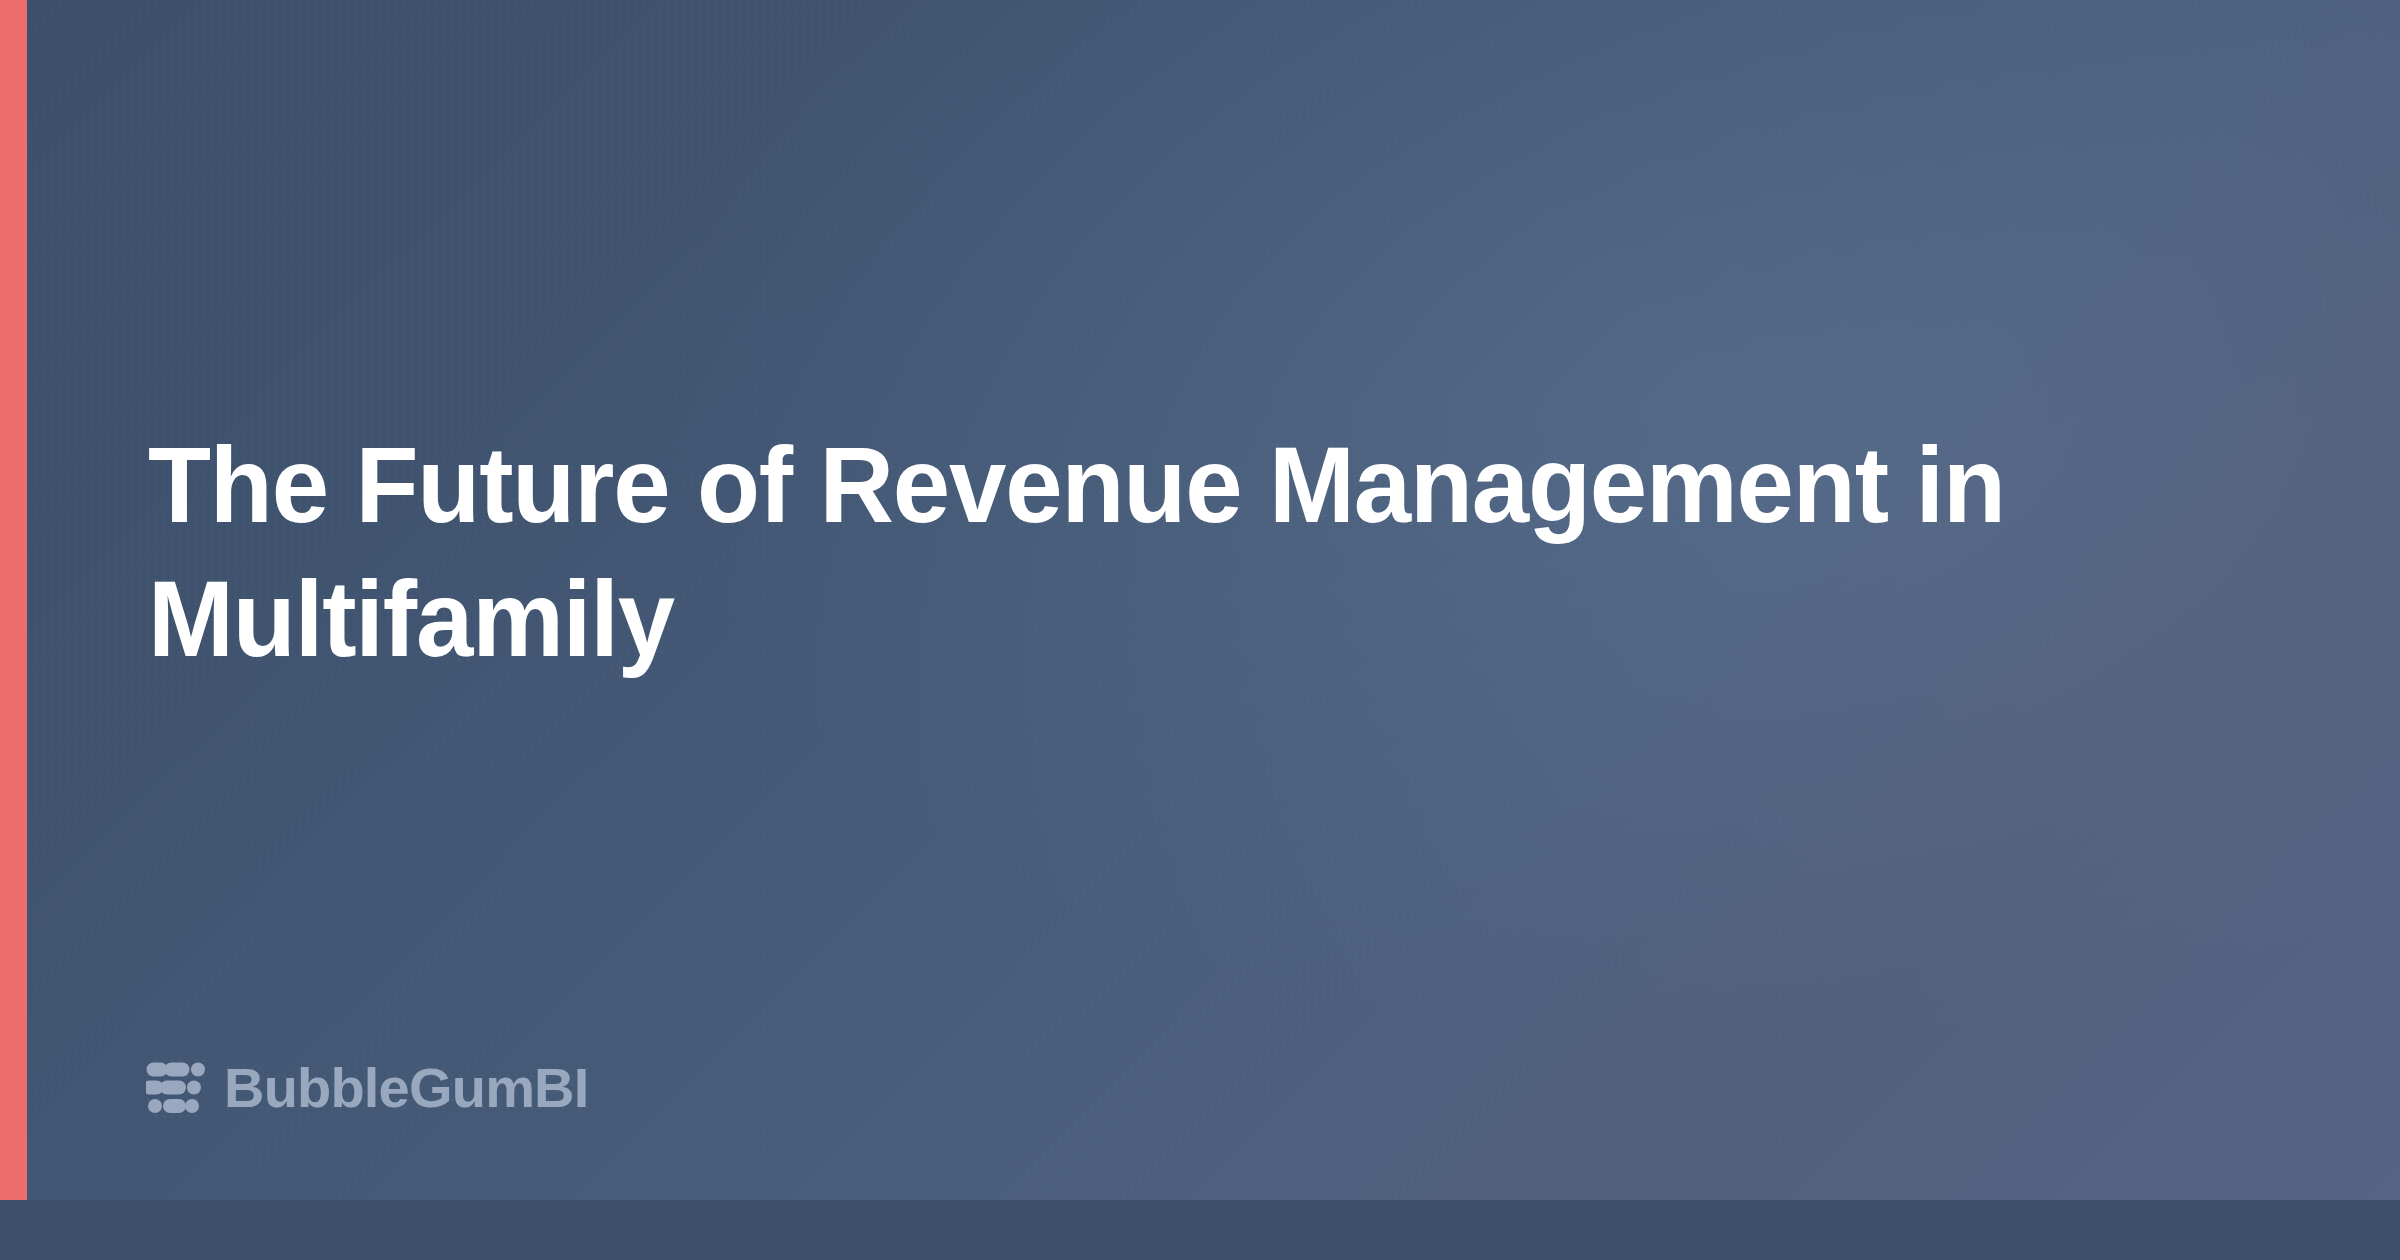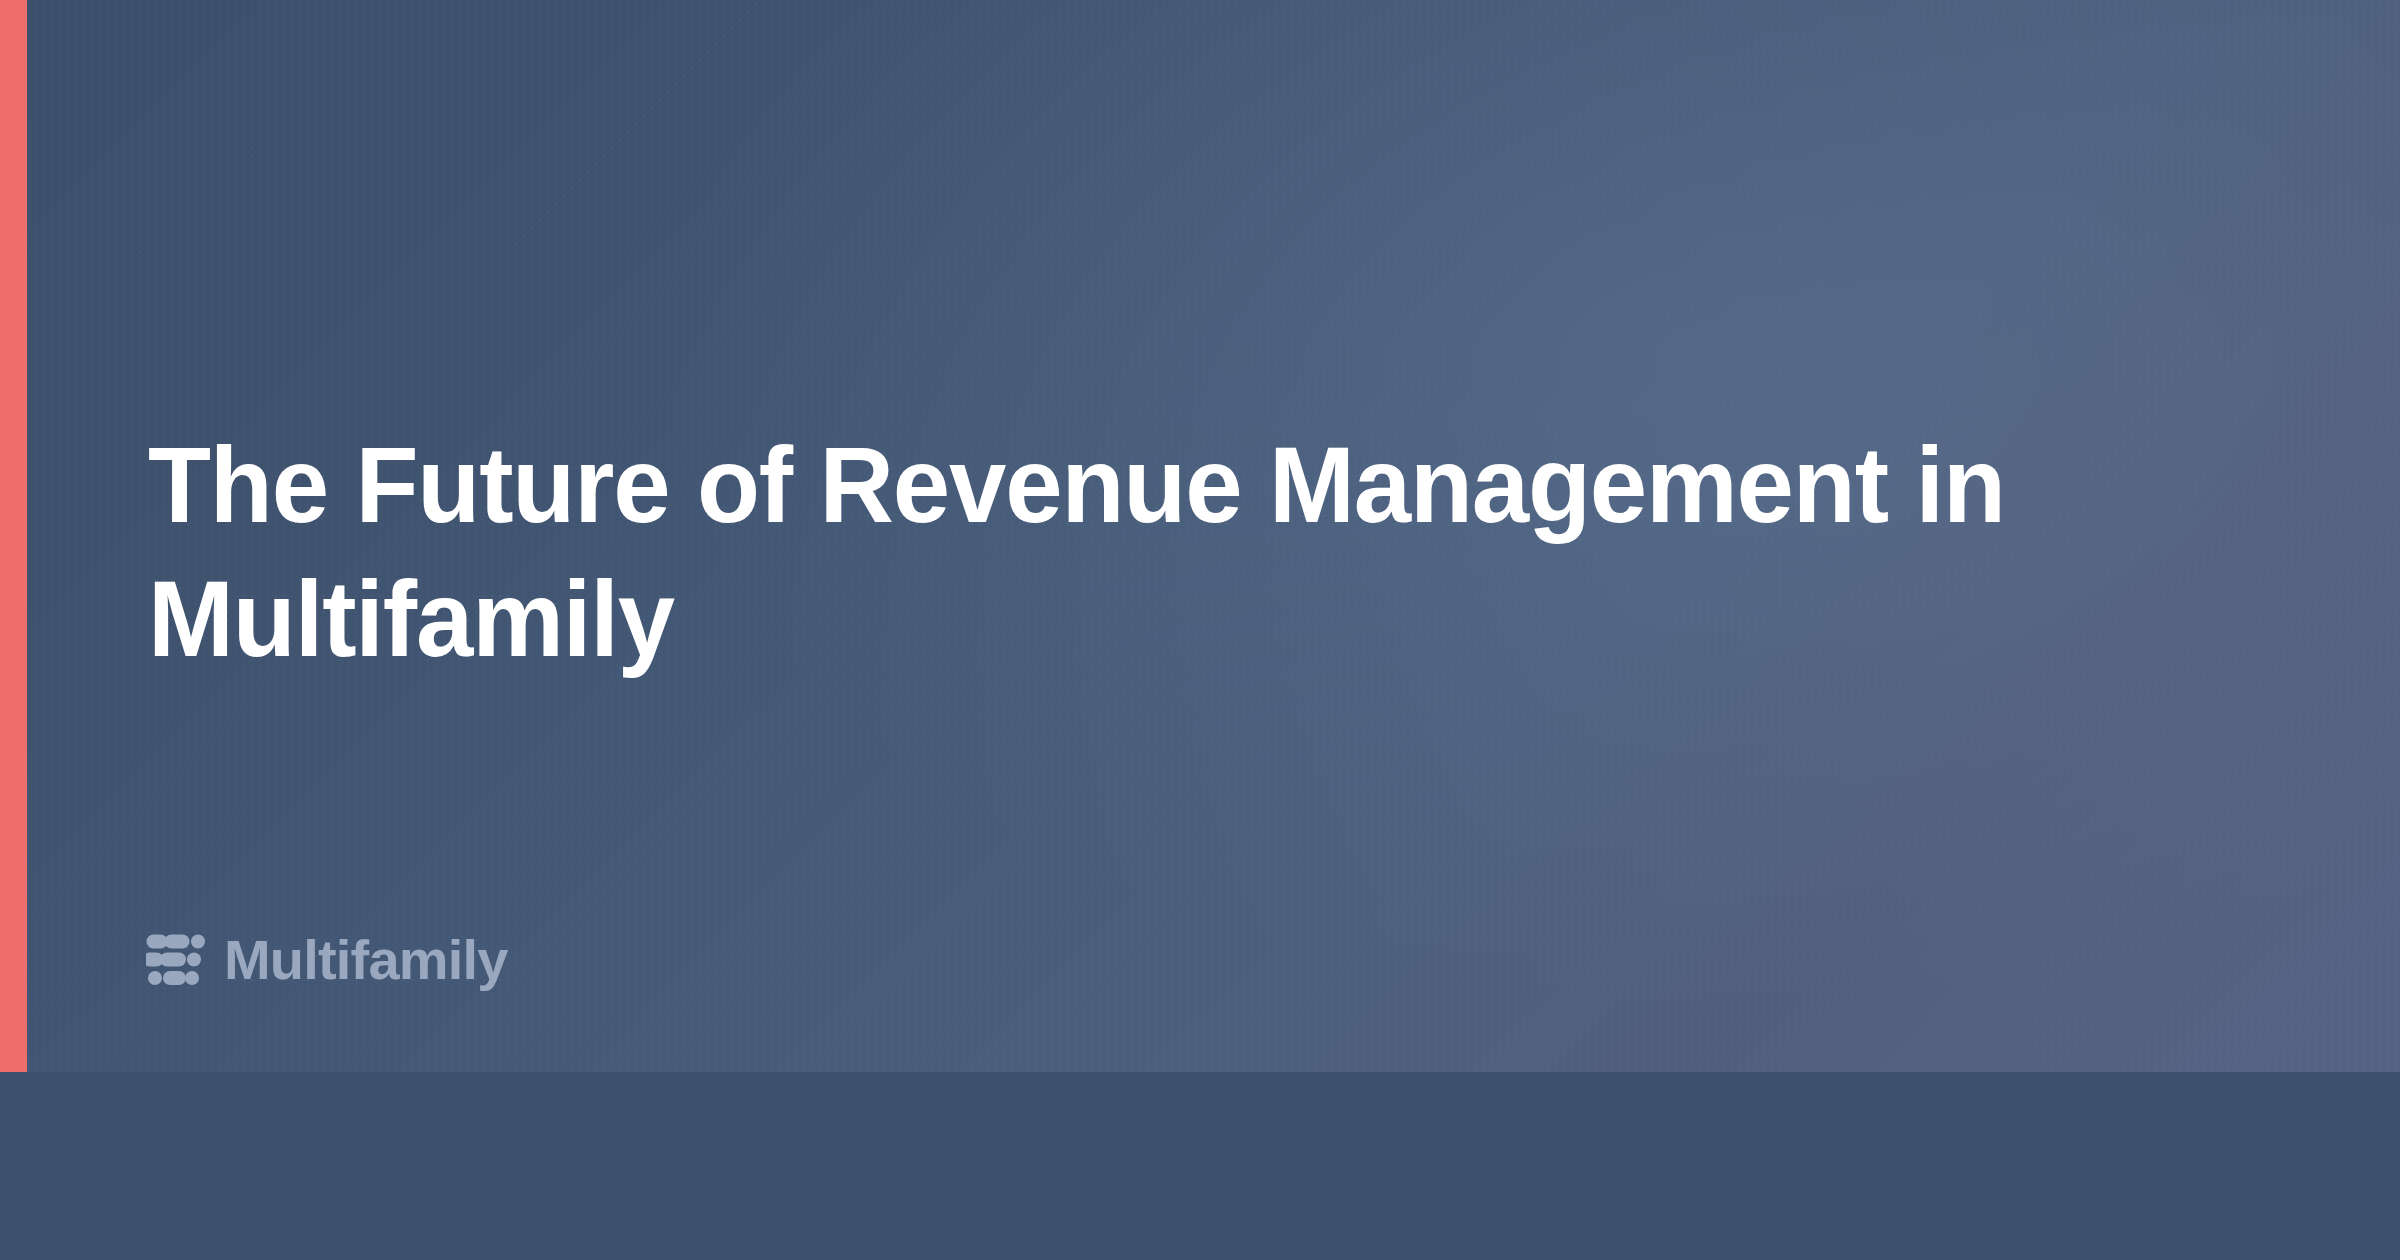--- a/index.html
+++ b/index.html
@@ -8,21 +8,21 @@
     width: 2400px;
     height: 1260px;
     overflow: hidden;
     background: #3d506c;
     font-family: "Liberation Sans", sans-serif;
   }
 
   .slide {
     position: relative;
     width: 2400px;
-    height: 1072px;
+    height: 1200px;
     overflow: hidden;
     background:
       linear-gradient(135deg,
         #3c4f6b 0%,
         #3f536f 22%,
         #455a77 45%,
         #4c607e 65%,
         #525f7c 80%,
         #576385 100%);
   }
@@ -130,16 +130,16 @@
           <path d="M21 20.5 h12 a7 7 0 0 1 0 14 h-12 a7 7 0 0 1 0 -14 z"></path>
           <circle cx="48" cy="27.5" r="7"></circle>
 
           <circle cx="9" cy="46" r="7"></circle>
           <path d="M24 39 h9 a7 7 0 0 1 0 14 h-9 a7 7 0 0 1 0 -14 z"></path>
           <circle cx="46" cy="46" r="7"></circle>
         </g>
       </svg>
     </span>
 
-    <span class="brand-name">Multifamily</span>
+    <span class="brand-name">BubbleGumBI</span>
   </div>
 
 </div>
 
 </body></html>

